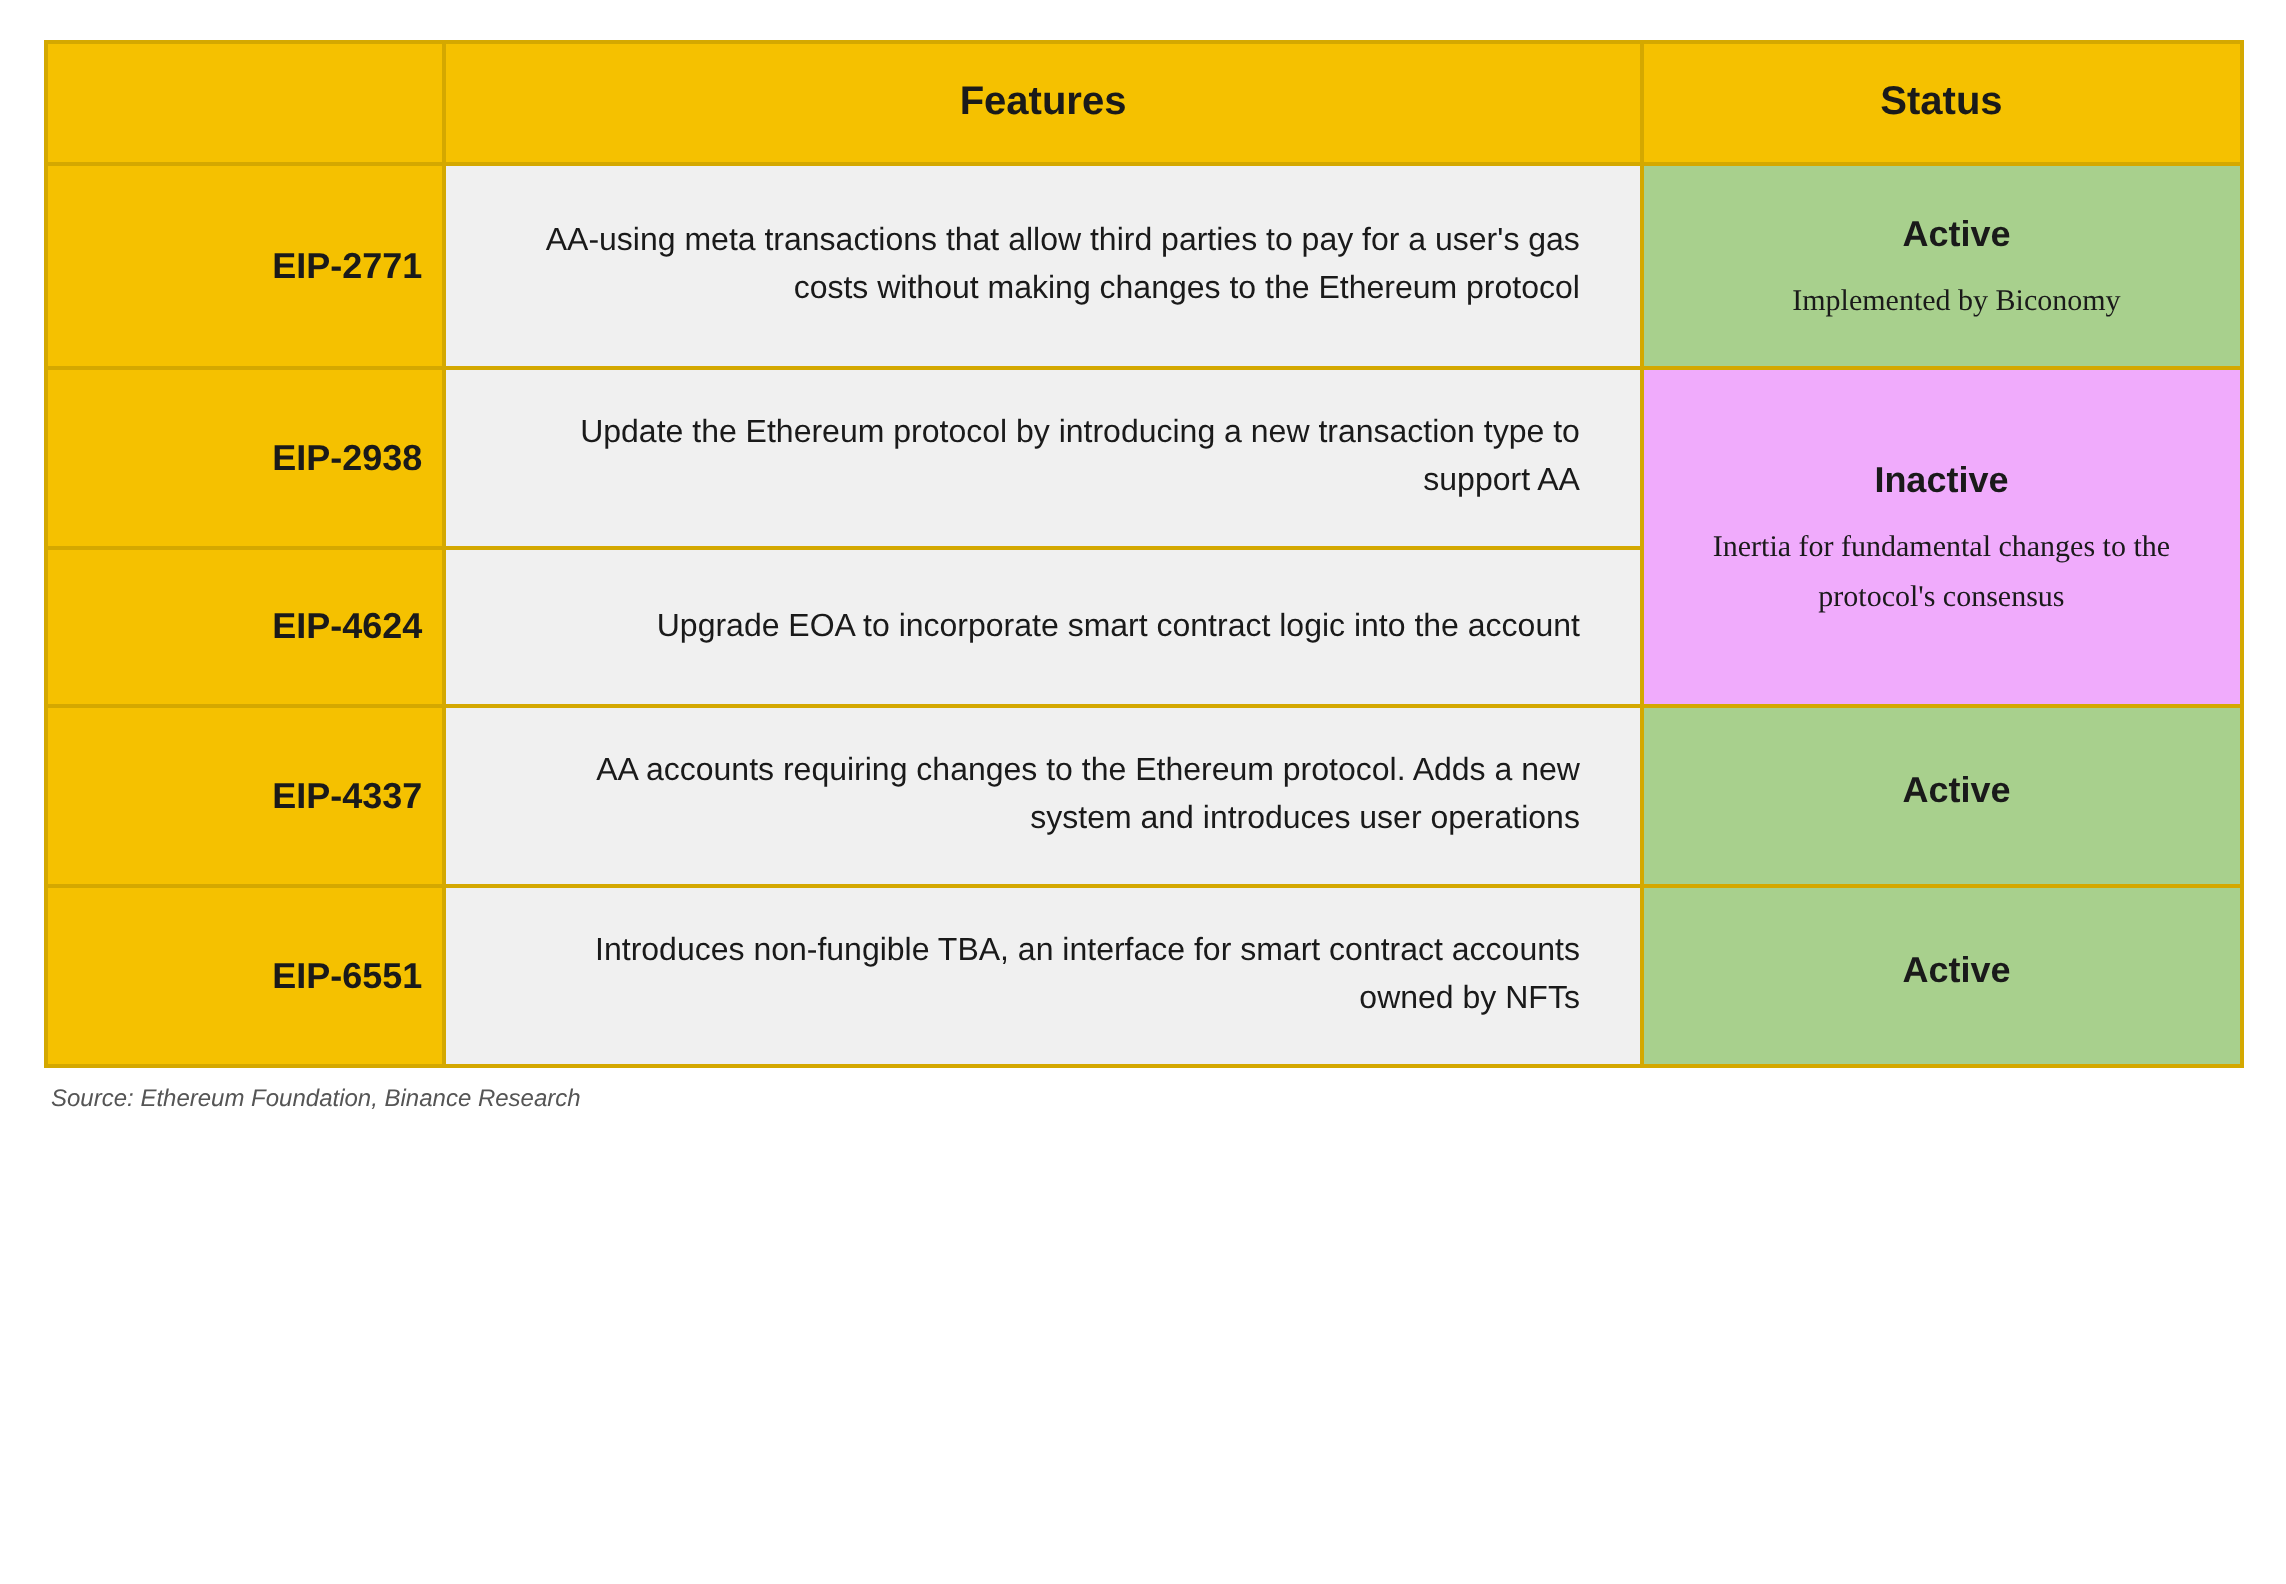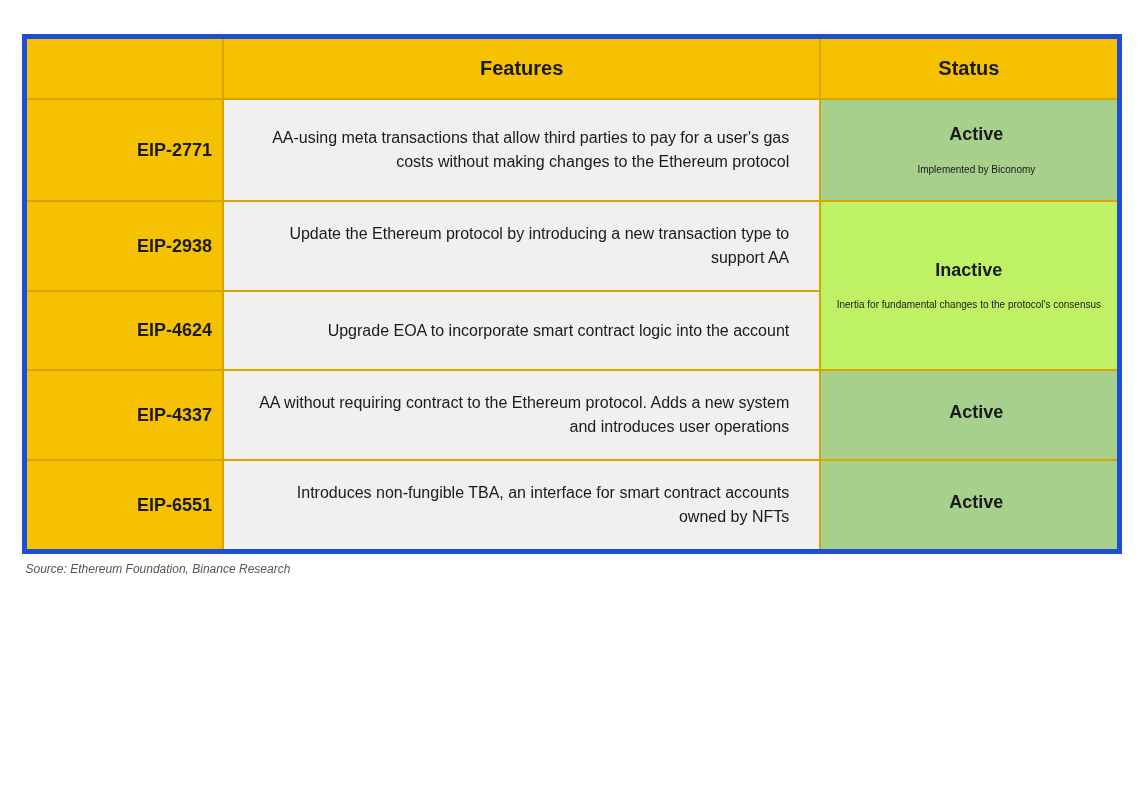--- a/index.html
+++ b/index.html
@@ -14,22 +14,21 @@
       display: flex;
       justify-content: center;
       align-items: flex-start;
       min-height: 792px;
       padding: 20px;
     }
 
     table {
       width: 100%;
       border-collapse: collapse;
-      border: 5px solid #1d4ed8;
-      margin-top: 14px;
+      border: 2px solid #1d4ed8;
     }
 
     th, td {
       border: 2px solid #d4a800;
       padding: 0;
     }
 
     
     .header-row th {
       background-color: #f5c100;
@@ -83,33 +82,34 @@
       vertical-align: middle;
       line-height: 1.6;
     }
 
     .status-cell.green {
       background-color: #a8d08d;
       padding-left: 30px;
     }
 
     .status-cell.pink {
-      background-color: #bef264;
+      background-color: #f0abfc;
     }
 
     .status-label {
       font-weight: bold;
       font-size: 18px;
       display: block;
       margin-bottom: 6px;
     }
 
     .status-desc {
       font-weight: normal;
-      font-size: 10px;
+      font-size: 15px;
+      font-family: Liberation Serif, serif;
     }
 
     
     .merged-status {
       vertical-align: middle;
     }
 
     .source-text {
       font-size: 12px;
       color: #555;
@@ -156,21 +156,21 @@
         </td>
       </tr>
 
       <tr>
         <td class="eip-cell">EIP-4624</td>
         <td class="feature-cell">Upgrade EOA to incorporate smart contract logic into the account</td>
       </tr>
 
       <tr>
         <td class="eip-cell">EIP-4337</td>
-        <td class="feature-cell">AA without requiring contract to the Ethereum protocol. Adds a new system and introduces user operations</td>
+        <td class="feature-cell">AA accounts requiring changes to the Ethereum protocol. Adds a new system and introduces user operations</td>
         <td class="status-cell green">
           <span class="status-label">Active</span>
         </td>
       </tr>
 
       <tr>
         <td class="eip-cell">EIP-6551</td>
         <td class="feature-cell">Introduces non-fungible TBA, an interface for smart contract accounts owned by NFTs</td>
         <td class="status-cell green">
           <span class="status-label">Active</span>

